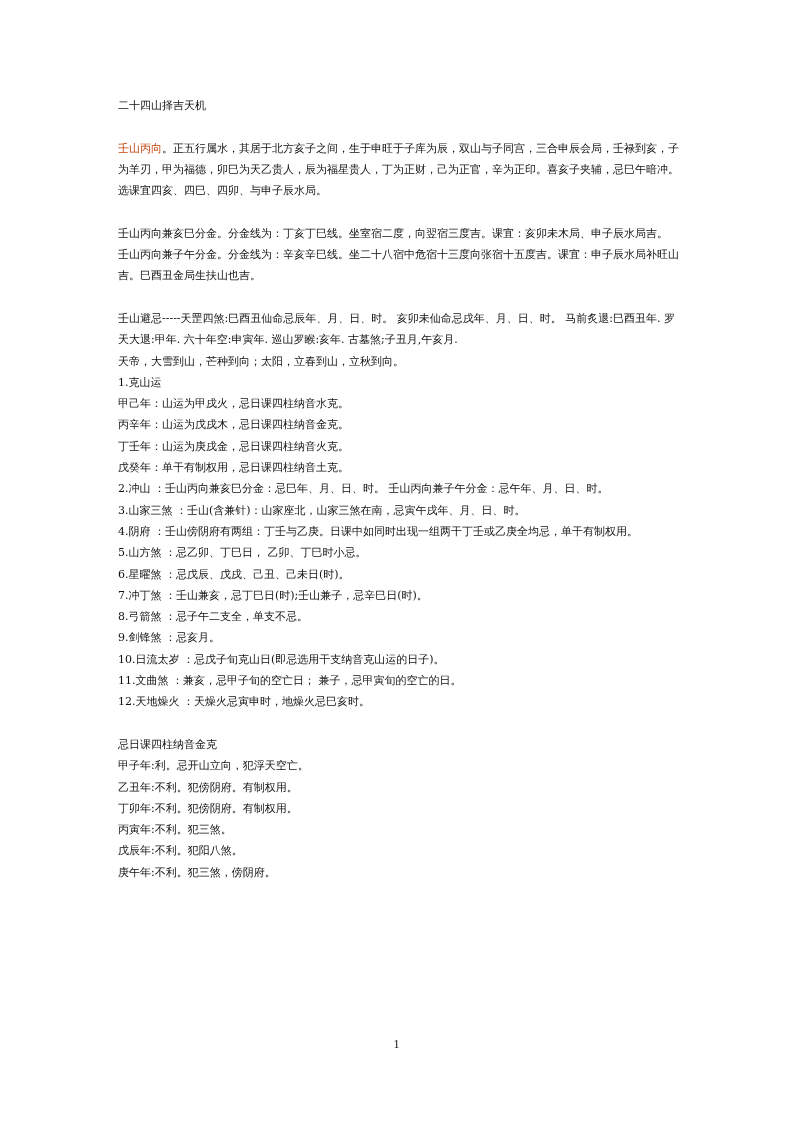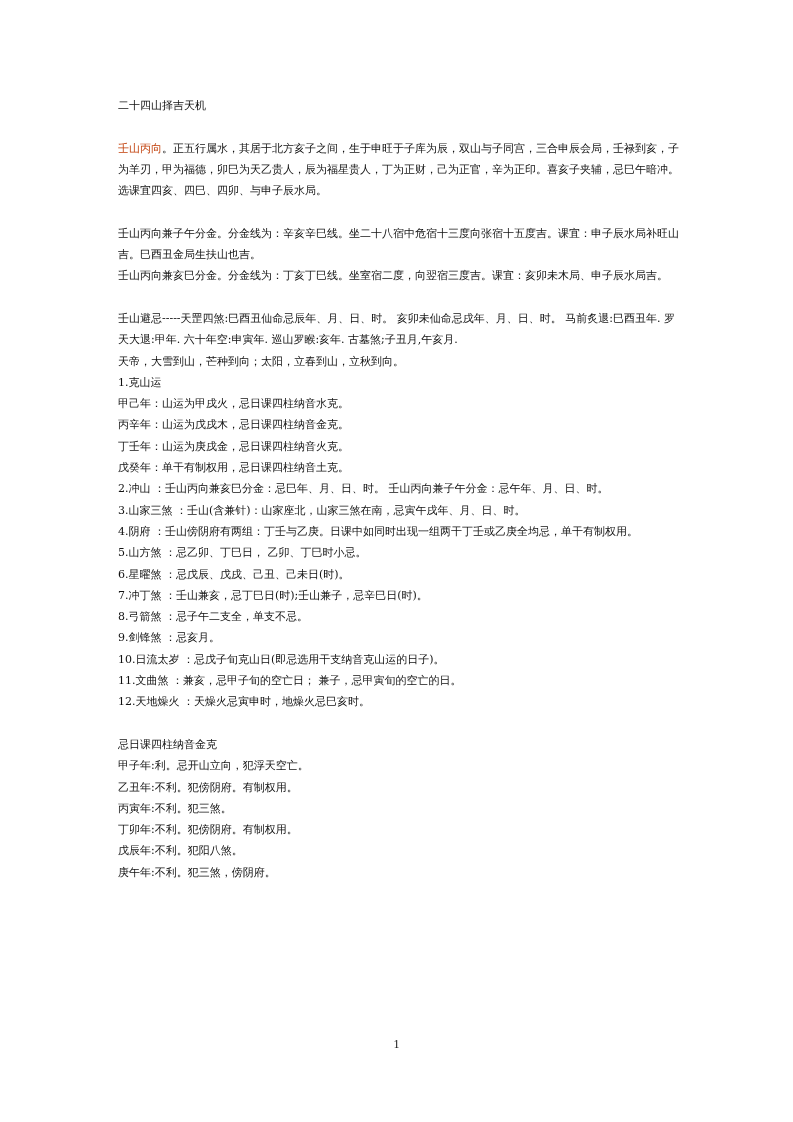--- a/index.html
+++ b/index.html
@@ -13,22 +13,22 @@
   .pagenum { position:absolute; left:0; width:793px; top:1037px; text-align:center; font-size:12px; font-family:"Liberation Serif",serif; }
 </style>
 </head>
 <body>
 
 <div class="page">
   <div class="line">二十四山择吉天机</div>
   <div class="blank"></div>
   <div class="wrap"><span class="red">壬山丙向</span><span>。正五行属水，其居于北方亥子之间，生于申旺于子库为辰，双山与子同宫，三合申辰会局，壬禄到亥，子为羊刃，甲为福德，卯巳为天乙贵人，辰为福星贵人，丁为正财，己为正官，辛为正印。喜亥子夹辅，忌巳午暗冲。选课宜四亥、四巳、四卯、与申子辰水局。</span></div>
   <div class="blank"></div>
+  <div class="wrap">壬山丙向兼亥巳分金。分金线为：丁亥丁巳线。坐室宿二度，向翌宿三度吉。课宜：亥卯未木局、申子辰水局吉。</div>
   <div class="wrap">壬山丙向兼子午分金。分金线为：辛亥辛巳线。坐二十八宿中危宿十三度向张宿十五度吉。课宜：申子辰水局补旺山吉。巳酉丑金局生扶山也吉。</div>
-  <div class="wrap">壬山丙向兼亥巳分金。分金线为：丁亥丁巳线。坐室宿二度，向翌宿三度吉。课宜：亥卯未木局、申子辰水局吉。</div>
   <div class="blank"></div>
   <div class="wrap">壬山避忌-----天罡四煞:巳酉丑仙命忌辰年、月、日、时。 亥卯未仙命忌戌年、月、日、时。 马前炙退:巳酉丑年. 罗天大退:甲年. 六十年空:申寅年. 巡山罗睺:亥年. 古墓煞;子丑月,午亥月.</div>
   <div class="wrap">天帝，大雪到山，芒种到向；太阳，立春到山，立秋到向。</div>
   <div class="line">1.克山运</div>
   <div class="line">甲己年：山运为甲戌火，忌日课四柱纳音水克。</div>
   <div class="line">丙辛年：山运为戊戌木，忌日课四柱纳音金克。</div>
   <div class="line">丁壬年：山运为庚戌金，忌日课四柱纳音火克。</div>
   <div class="line">戊癸年：单干有制权用，忌日课四柱纳音土克。</div>
   <div class="wrap">2.冲山 ：壬山丙向兼亥巳分金：忌巳年、月、日、时。 壬山丙向兼子午分金：忌午年、月、日、时。</div>
   <div class="wrap">3.山家三煞 ：壬山(含兼针)：山家座北，山家三煞在南，忌寅午戌年、月、日、时。</div>
@@ -38,19 +38,19 @@
   <div class="line">7.冲丁煞 ：壬山兼亥，忌丁巳日(时);壬山兼子，忌辛巳日(时)。</div>
   <div class="line">8.弓箭煞 ：忌子午二支全，单支不忌。</div>
   <div class="line">9.剑锋煞 ：忌亥月。</div>
   <div class="line">10.日流太岁 ：忌戊子旬克山日(即忌选用干支纳音克山运的日子)。</div>
   <div class="line">11.文曲煞 ：兼亥，忌甲子旬的空亡日； 兼子，忌甲寅旬的空亡的日。</div>
   <div class="line">12.天地燥火 ：天燥火忌寅申时，地燥火忌巳亥时。</div>
   <div class="blank"></div>
   <div class="line">忌日课四柱纳音金克</div>
   <div class="line">甲子年:利。忌开山立向，犯浮天空亡。</div>
   <div class="line">乙丑年:不利。犯傍阴府。有制权用。</div>
+  <div class="line">丁卯年:不利。犯傍阴府。有制权用。</div>
   <div class="line">丙寅年:不利。犯三煞。</div>
-  <div class="line">丁卯年:不利。犯傍阴府。有制权用。</div>
   <div class="line">戊辰年:不利。犯阳八煞。</div>
   <div class="line">庚午年:不利。犯三煞，傍阴府。</div>
 </div>
 
 <div class="pagenum">1</div>
 
 </body></html>

